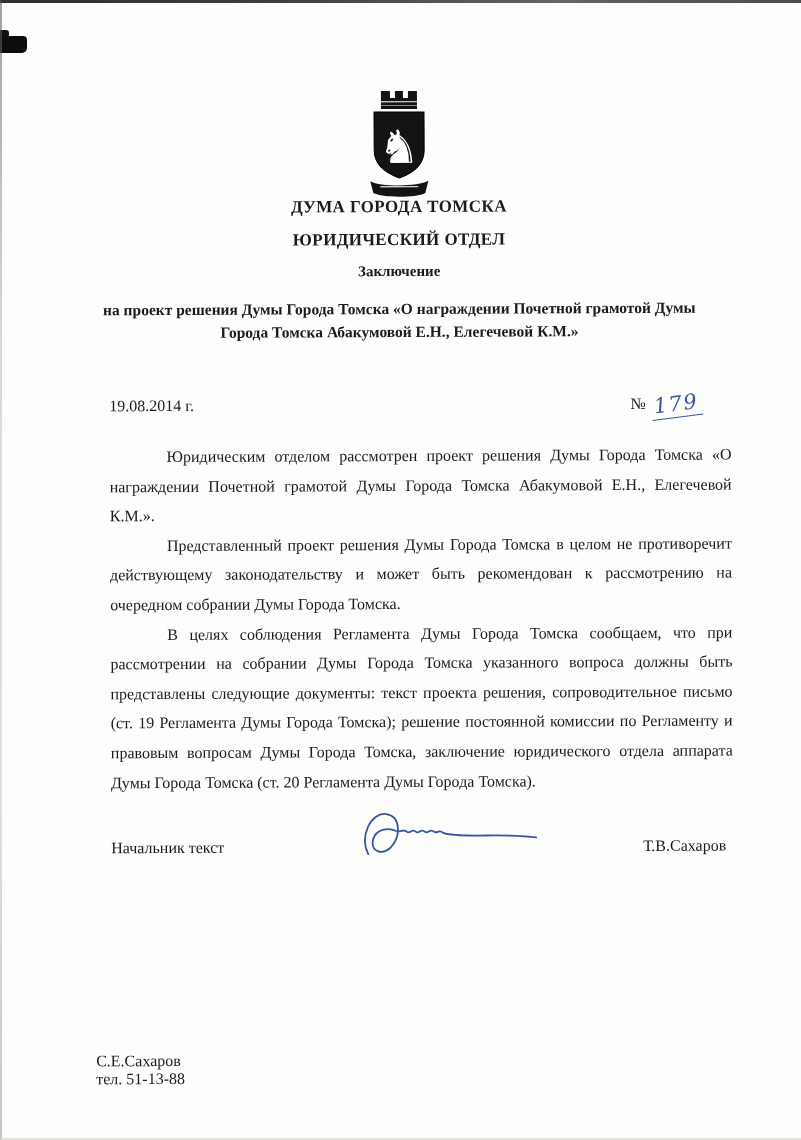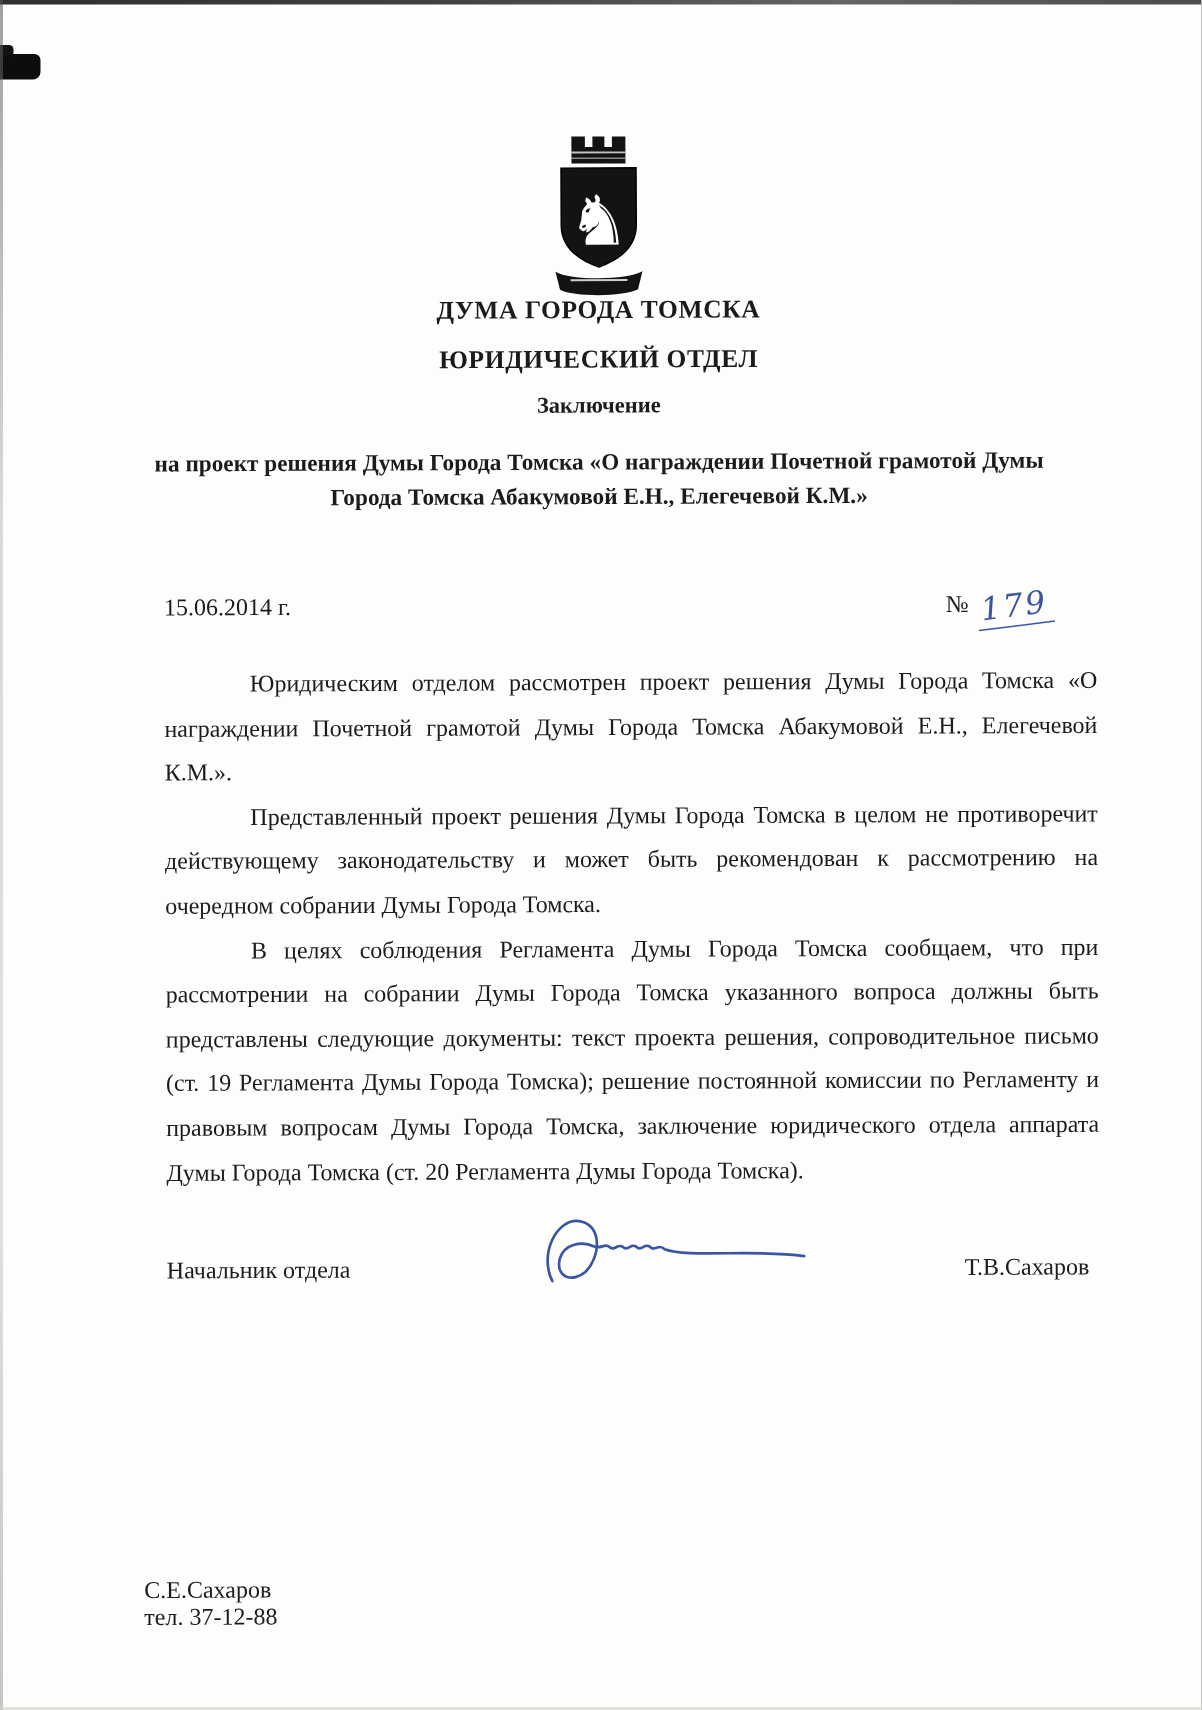--- a/index.html
+++ b/index.html
@@ -91,43 +91,43 @@
       <path d="M6 95 c10 6 48 6 58 0 l-3 12 c-9 5 -43 5 -52 0 z" fill="#131313"></path>
       <rect x="16" y="100" width="38" height="1.4" fill="#fff" opacity="0.8"></rect>
     </svg>
 
     <div class="center-line org1">ДУМА ГОРОДА ТОМСКА</div>
     <div class="center-line org2">ЮРИДИЧЕСКИЙ ОТДЕЛ</div>
     <div class="center-line doctype">Заключение</div>
     <div class="doc-title">на проект решения Думы Города Томска «О награждении Почетной грамотой Думы Города Томска Абакумовой Е.Н., Елегечевой К.М.»</div>
 
     <div class="daterow">
-      <span>15.06.2014 г.</span>
+      <span>19.08.2014 г.</span>
       <span class="docnum">
         <span>№</span>
         <span class="handwritten-number">179</span>
       </span>
     </div>
 
     <div class="bodytext">
       <p>Юридическим отделом рассмотрен проект решения Думы Города Томска «О награждении Почетной грамотой Думы Города Томска Абакумовой Е.Н., Елегечевой К.М.».</p>
       <p>Представленный проект решения Думы Города Томска в целом не противоречит действующему законодательству и может быть рекомендован к рассмотрению на очередном собрании Думы Города Томска.</p>
       <p>В целях соблюдения Регламента Думы Города Томска сообщаем, что при рассмотрении на собрании Думы Города Томска указанного вопроса должны быть представлены следующие документы: текст проекта решения, сопроводительное письмо (ст. 19 Регламента Думы Города Томска); решение постоянной комиссии по Регламенту и правовым вопросам Думы Города Томска, заключение юридического отдела аппарата Думы Города Томска (ст. 20 Регламента Думы Города Томска).</p>
     </div>
 
     <div class="sigrow">
-      <span>Начальник отдела</span>
+      <span>Начальник текст</span>
       <span>Т.В.Сахаров</span>
     </div>
     <svg class="signature-svg" viewBox="0 0 190 62" aria-hidden="true">
       <path d="M12 48 C 3 30, 15 6, 30 8 C 45 10, 45 31, 34 42 C 26 49, 14 46, 17 33
                C 20 23, 32 21, 40 25 C 45 27, 47 22, 51 26 C 54 28, 56 22, 60 26
                C 63 28, 65 22, 69 26 C 72 28, 74 22, 78 26 C 81 28, 83 23, 87 27
                C 102 33, 148 27, 180 32" fill="none" stroke="#3a55a4" stroke-width="1.8" stroke-linecap="round"></path>
     </svg>
 
     <div class="exec-footer">
       <div>С.Е.Сахаров</div>
-      <div>тел. 37-12-88</div>
+      <div>тел. 51-13-88</div>
     </div>
 
   </div>
 </div>
 
 </body></html>

